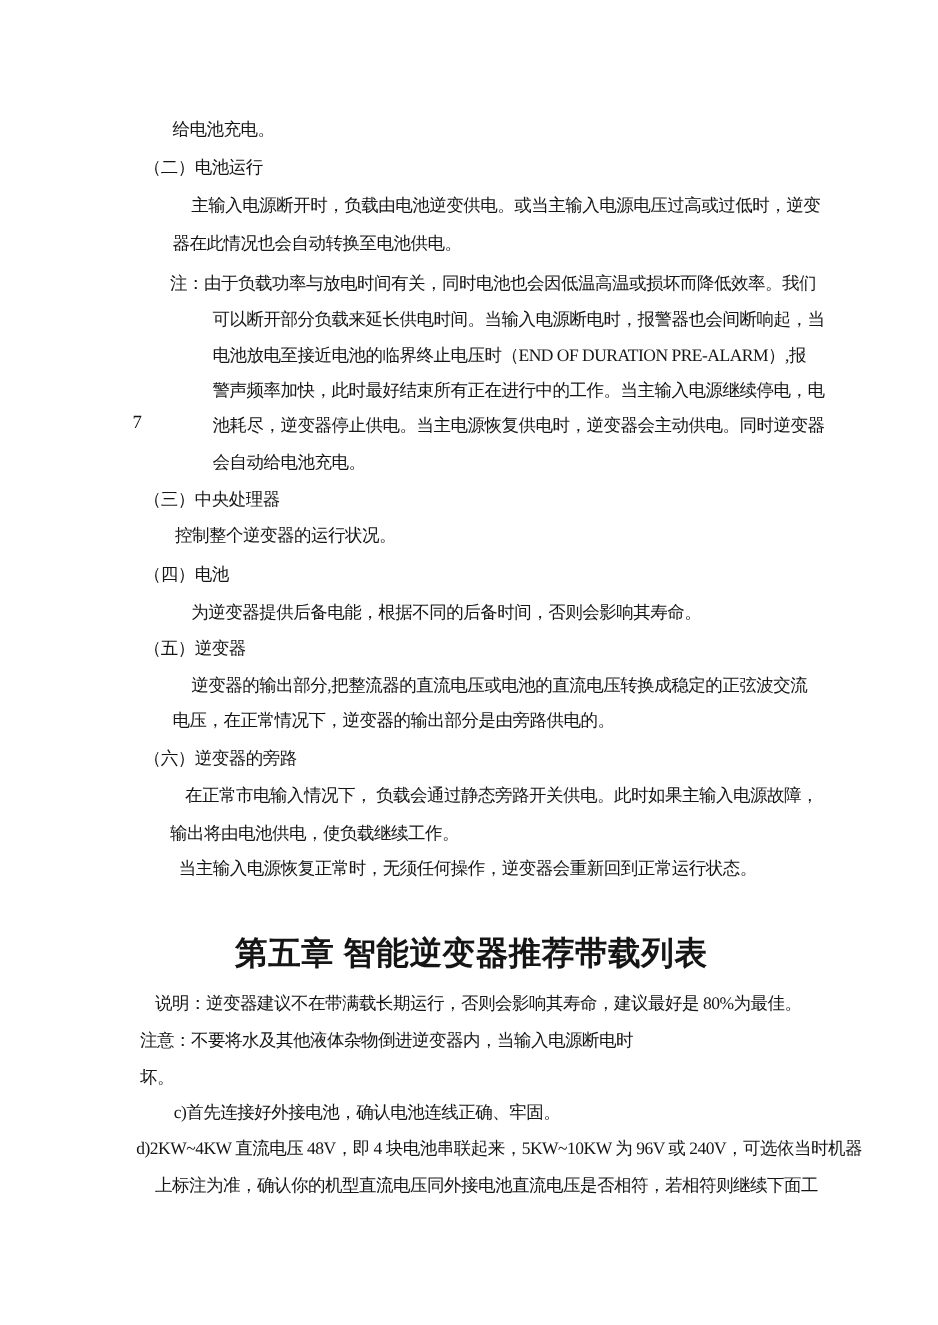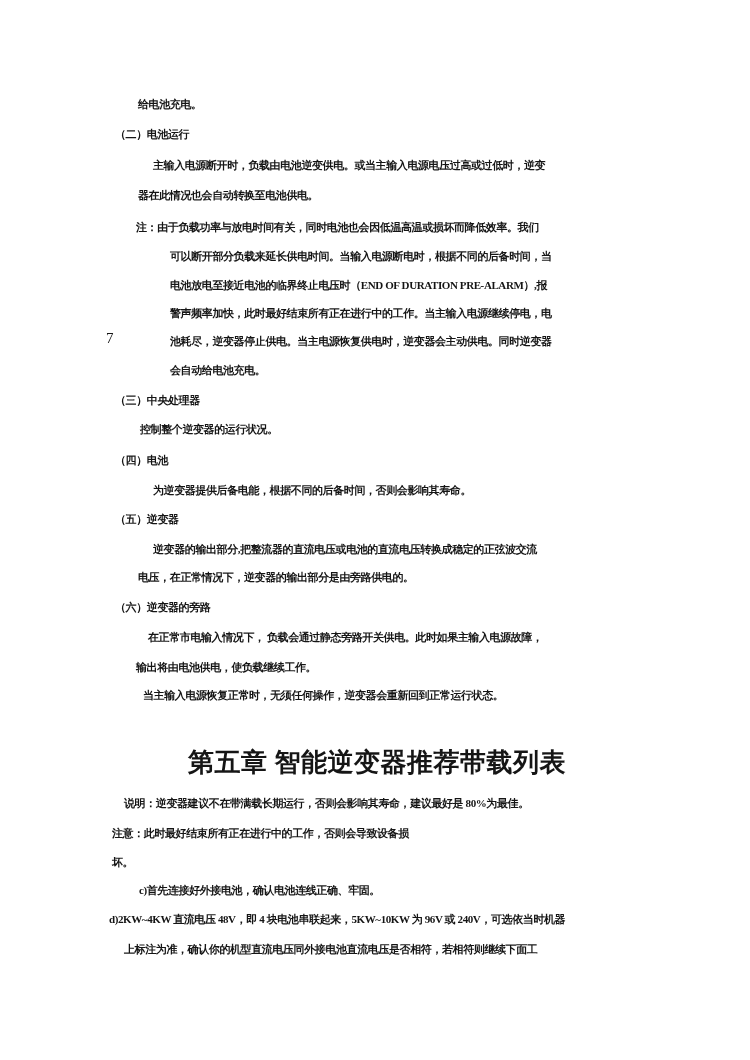--- a/index.html
+++ b/index.html
@@ -11,25 +11,24 @@
     position: relative;
     width: 750px;
     height: 1060px;
     background: #ffffff;
     font-family: "Liberation Serif", "DejaVu Serif", serif;
     color: #151515;
     overflow: hidden;
   }
   .line {
     position: absolute;
-    font-size: 11px;
+    font-size: 14px;
     line-height: 17px;
     letter-spacing: -0.4px;
     white-space: pre;
-    font-weight: bold;
   }
   .page-number {
     position: absolute;
     left: 106px;
     top: 330px;
     font-size: 15px;
   }
   .chapter-heading {
     position: absolute;
     left: 188px;
@@ -45,39 +44,39 @@
 
 <div class="page">
 
   <span class="page-number">7</span>
 
   <div class="line" style="left:138px; top:96px;">给电池充电。</div>
   <div class="line" style="left:115px; top:126px;">（二）电池运行</div>
   <div class="line" style="left:153px; top:157px;">主输入电源断开时，负载由电池逆变供电。或当主输入电源电压过高或过低时，逆变</div>
   <div class="line" style="left:138px; top:187px;">器在此情况也会自动转换至电池供电。</div>
   <div class="line" style="left:136px; top:219px;">注：由于负载功率与放电时间有关，同时电池也会因低温高温或损坏而降低效率。我们</div>
-  <div class="line" style="left:170px; top:248px;">可以断开部分负载来延长供电时间。当输入电源断电时，根据不同的后备时间，当</div>
+  <div class="line" style="left:170px; top:248px;">可以断开部分负载来延长供电时间。当输入电源断电时，报警器也会间断响起，当</div>
   <div class="line" style="left:170px; top:277px;text-align:right;">电池放电至接近电池的临界终止电压时（END OF DURATION PRE-ALARM）,报</div>
   <div class="line" style="left:170px; top:305px;">警声频率加快，此时最好结束所有正在进行中的工作。当主输入电源继续停电，电</div>
   <div class="line" style="left:170px; top:333px;">池耗尽，逆变器停止供电。当主电源恢复供电时，逆变器会主动供电。同时逆变器</div>
   <div class="line" style="left:170px; top:362px;">会自动给电池充电。</div>
   <div class="line" style="left:115px; top:392px;">（三）中央处理器</div>
   <div class="line" style="left:140px; top:421px;">控制整个逆变器的运行状况。</div>
   <div class="line" style="left:115px; top:452px;">（四）电池</div>
   <div class="line" style="left:153px; top:482px;">为逆变器提供后备电能，根据不同的后备时间，否则会影响其寿命。</div>
   <div class="line" style="left:115px; top:511px;">（五）逆变器</div>
   <div class="line" style="left:153px; top:541px;">逆变器的输出部分,把整流器的直流电压或电池的直流电压转换成稳定的正弦波交流</div>
   <div class="line" style="left:138px; top:569px;">电压，在正常情况下，逆变器的输出部分是由旁路供电的。</div>
   <div class="line" style="left:115px; top:599px;">（六）逆变器的旁路</div>
   <div class="line" style="left:148px; top:629px;">在正常市电输入情况下， 负载会通过静态旁路开关供电。此时如果主输入电源故障，</div>
   <div class="line" style="left:143px; top:687px;">当主输入电源恢复正常时，无须任何操作，逆变器会重新回到正常运行状态。</div>
   <div class="line" style="left:136px; top:659px;">输出将由电池供电，使负载继续工作。</div>
 
   <div class="chapter-heading">第五章 智能逆变器推荐带载列表</div>
 
   <div class="line" style="left:124px; top:795px;">说明：逆变器建议不在带满载长期运行，否则会影响其寿命，建议最好是 80%为最佳。</div>
-  <div class="line" style="left:112px; top:825px;">注意：此时最好结束所有正在进行中的工作，否则会导致设备损</div>
+  <div class="line" style="left:112px; top:825px;">注意：不要将水及其他液体杂物倒进逆变器内，当输入电源断电时</div>
   <div class="line" style="left:112px; top:854px;">坏。</div>
   <div class="line" style="left:111px; top:882px;margin-left:28px;">c)首先连接好外接电池，确认电池连线正确、牢固。</div>
   <div class="line" style="left:109px; top:911px;">d)2KW~4KW 直流电压 48V，即 4 块电池串联起来，5KW~10KW 为 96V 或 240V，可选依当时机器</div>
   <div class="line" style="left:124px; top:941px;">上标注为准，确认你的机型直流电压同外接电池直流电压是否相符，若相符则继续下面工</div>
 
 </div>
 
 </body></html>

